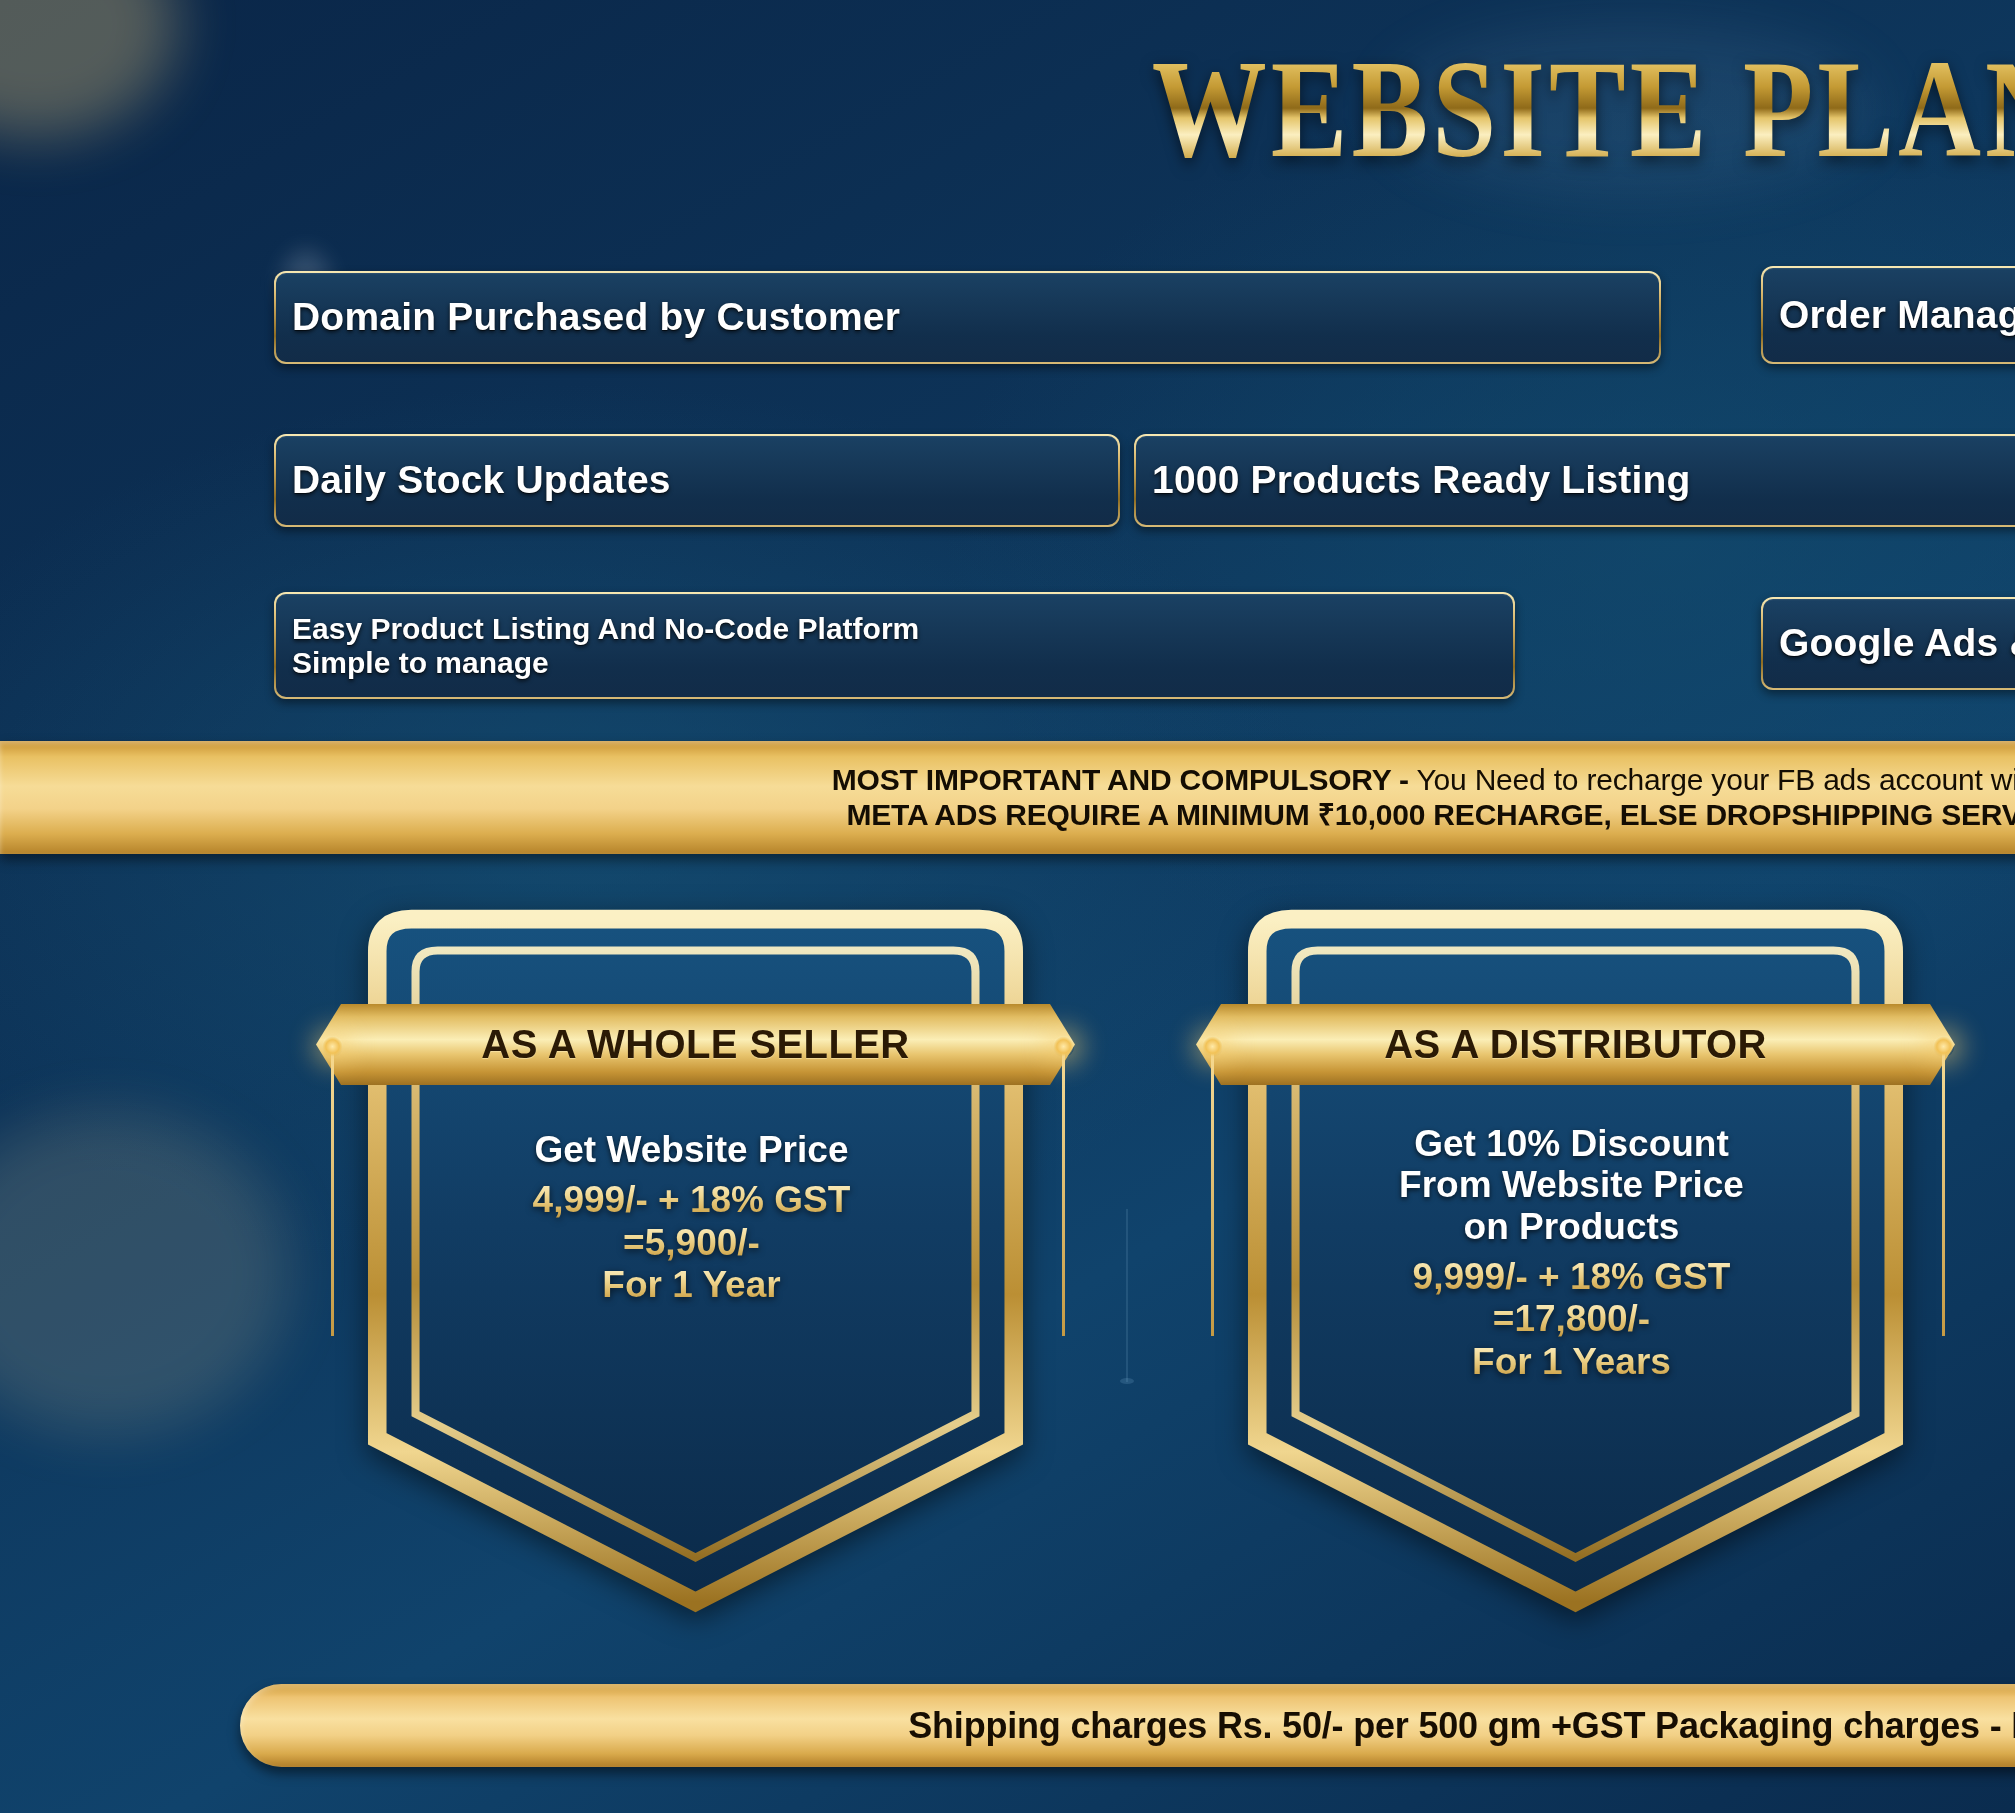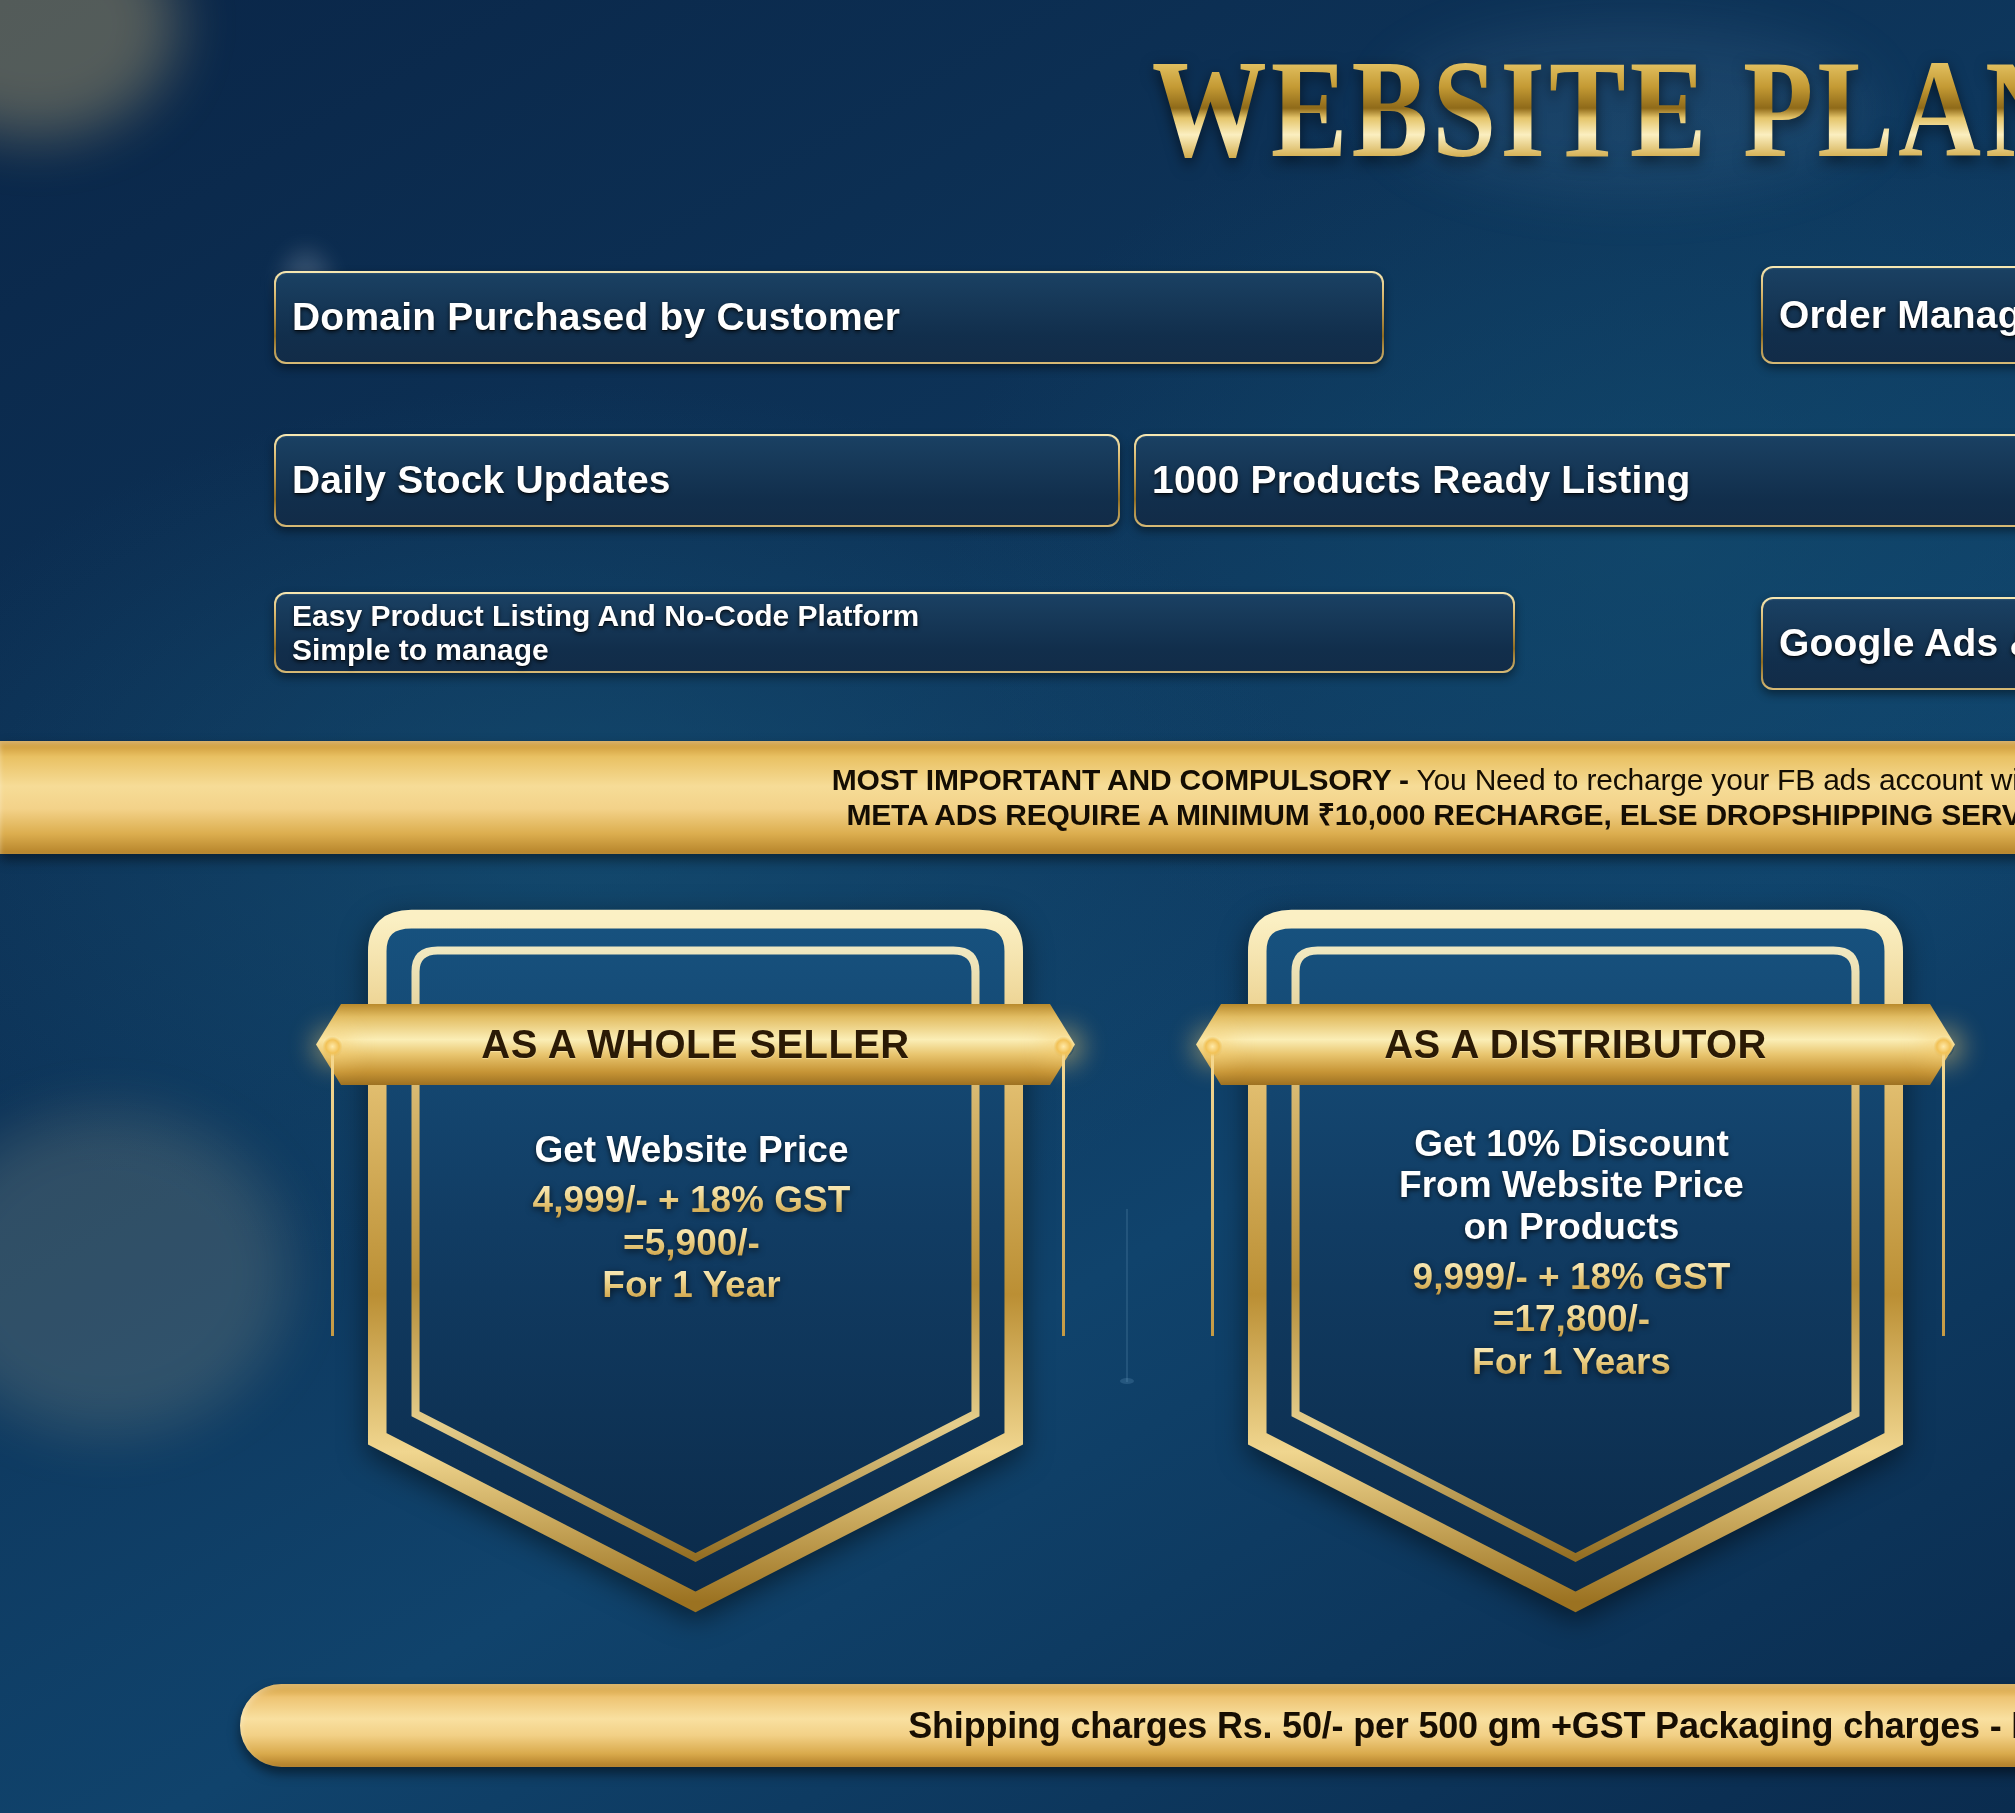--- a/index.html
+++ b/index.html
@@ -122,37 +122,37 @@
   <div class="glow" style="left:1390px;top:24px;width:484px;height:169px;background:rgba(140,200,240,.10);"></div>
 
   <div class="glow" style="left:-73px;top:1112px;width:363px;height:322px;background:rgba(255,226,160,.14);"></div>
   <div class="bokeh" style="left:282px;top:250px;width:48px;height:64px;background:rgba(225,235,245,.18);"></div>
 
   <div class="circuit-dot" style="left:1120px;top:1378px;width:13.7px;height:6.4px;"></div>
   <div class="circuit-line" style="left:1126px;top:1209px;width:1.6px;height:173px;"></div>
 
   <div class="title">WEBSITE PLAN</div>
 
-  <div class="feature" style="left:274px;top:271px;width:1110px;height:93px;">
+  <div class="feature" style="left:274px;top:271px;width:1387px;height:93px;">
     <span class="flabel">Domain Purchased by Customer</span>
   </div>
 
   <div class="feature" style="left:1761px;top:266px;width:1269px;height:98px;">
     <span class="flabel">Order Management Panel</span>
 
   </div>
 
   <div class="feature" style="left:274px;top:434px;width:846px;height:93px;">
     <span class="flabel">Daily Stock Updates</span>
   </div>
   <div class="feature" style="left:1134px;top:434px;width:1001px;height:93px;">
     <span class="flabel">1000 Products Ready Listing</span>
   </div>
 
-  <div class="feature" style="left:274px;top:592px;width:1241px;height:81px;align-items:center;">
+  <div class="feature" style="left:274px;top:592px;width:1241px;height:107px;align-items:center;">
     <span class="flabel two" style="white-space:pre-line;">Easy Product Listing And No-Code Platform
 Simple to manage</span>
   </div>
   <div class="feature" style="left:1761px;top:597px;width:1269px;height:93px;">
     <span class="flabel">Google Ads &amp; Meta Pixel Integration</span>
   </div>
 
   <div class="band" style="top:741px;height:113px;">
     <div class="bl">
       <span class="strong">MOST IMPORTANT AND COMPULSORY -</span><span> You Need to recharge your FB ads account with 10,000+ GST for your ads</span>

